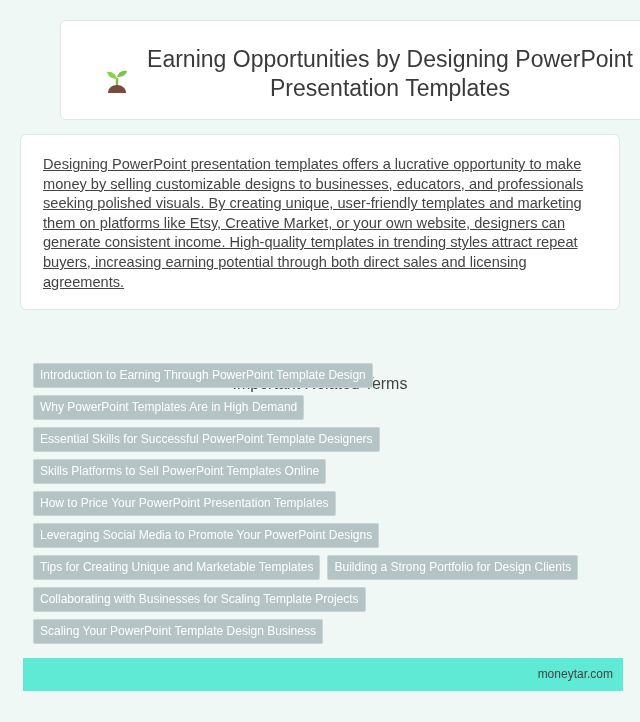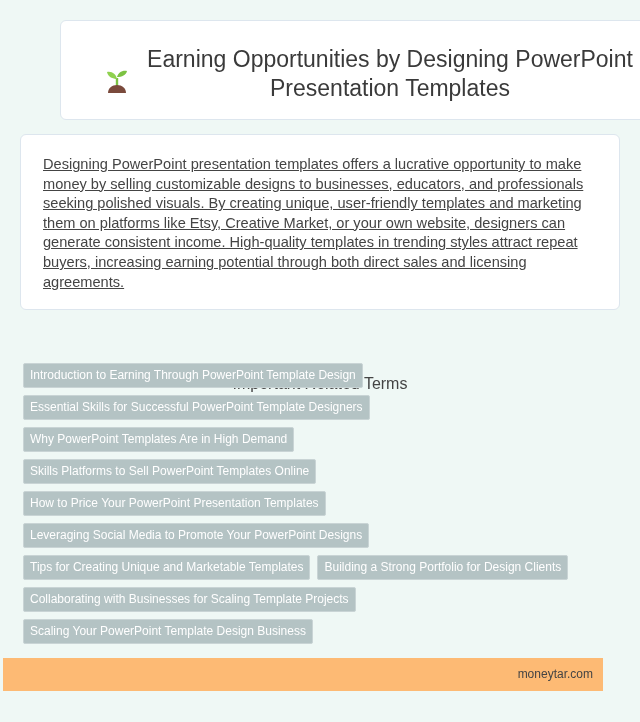--- a/index.html
+++ b/index.html
@@ -67,21 +67,21 @@
     left: 0;
     width: 640px;
     text-align: center;
     font-size: 16px;
     color: #444;
     margin-top: 44px;
   }
   .chips {
     position: absolute;
     top: 363px;
-    left: 23px;
+    left: 33px;
     width: 600px;
     text-align: right;
   }
   .chip-row {
     display: flex;
     gap: 7px;
     margin-bottom: 7px;
   }
   .chip {
     display: inline-block;
@@ -92,24 +92,24 @@
     font-size: 12px;
     line-height: 23px;
     height: 23px;
     padding: 0 6px;
     white-space: nowrap;
     cursor: pointer;
   }
   .footer {
     position: absolute;
     top: 658px;
-    left: 3px;
+    left: 23px;
     width: 600px;
     height: 33px;
-    background: #fdba74;
+    background: #5eead4;
     text-align: right;
   }
   .footer-text {
     position: absolute;
     right: 10px;
     top: 9px;
     font-size: 12px;
     color: #444;
   }
 </style>
@@ -134,24 +134,24 @@
     <div class="desc-text">Designing PowerPoint presentation templates offers a lucrative opportunity to make money by selling customizable designs to businesses, educators, and professionals seeking polished visuals. By creating unique, user-friendly templates and marketing them on platforms like Etsy, Creative Market, or your own website, designers can generate consistent income. High-quality templates in trending styles attract repeat buyers, increasing earning potential through both direct sales and licensing agreements.</div>
   </div>
 
   <div class="related-title">Important Related Terms</div>
 
   <div class="chips">
     <div class="chip-row">
       <span class="chip">Introduction to Earning Through PowerPoint Template Design</span>
     </div>
     <div class="chip-row">
-      <span class="chip">Essential Skills for Successful PowerPoint Template Designers</span>
+      <span class="chip">Why PowerPoint Templates Are in High Demand</span>
     </div>
     <div class="chip-row">
-      <span class="chip">Why PowerPoint Templates Are in High Demand</span>
+      <span class="chip">Essential Skills for Successful PowerPoint Template Designers</span>
     </div>
     <div class="chip-row">
       <span class="chip">Skills Platforms to Sell PowerPoint Templates Online</span>
     </div>
     <div class="chip-row">
       <span class="chip">How to Price Your PowerPoint Presentation Templates</span>
     </div>
     <div class="chip-row">
       <span class="chip">Leveraging Social Media to Promote Your PowerPoint Designs</span>
     </div>

